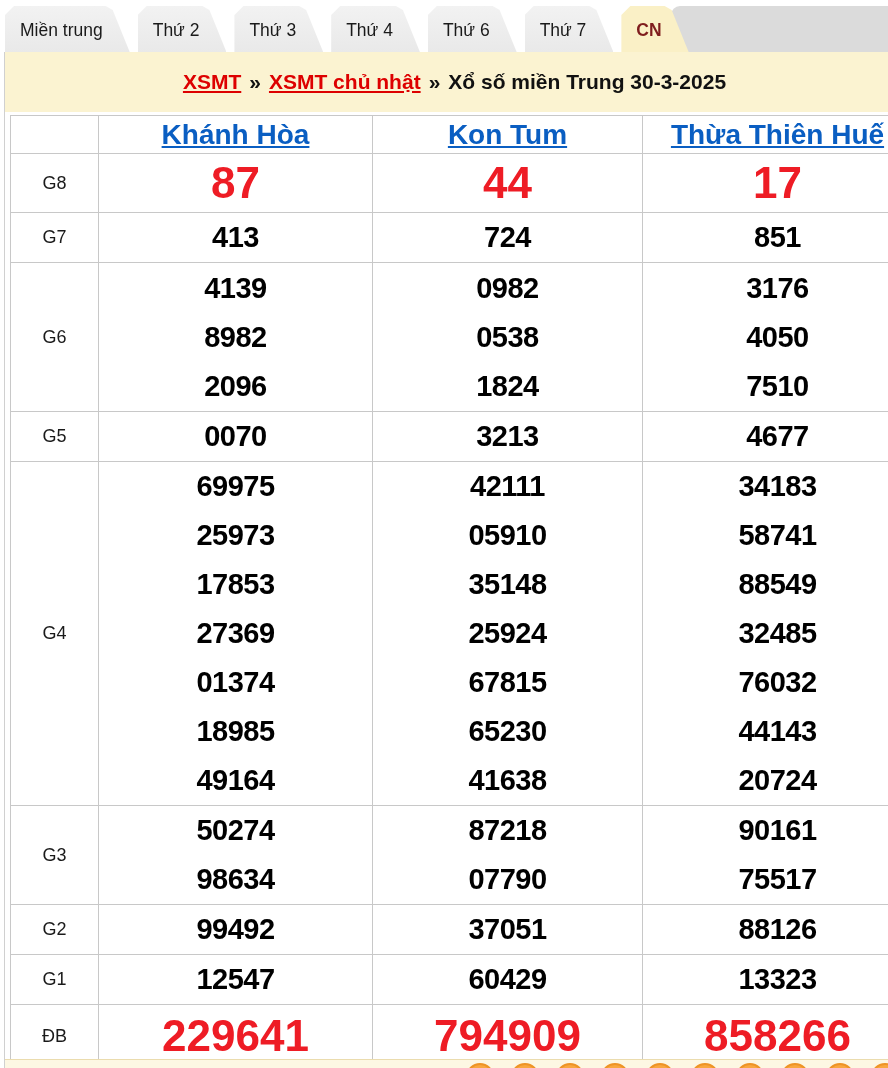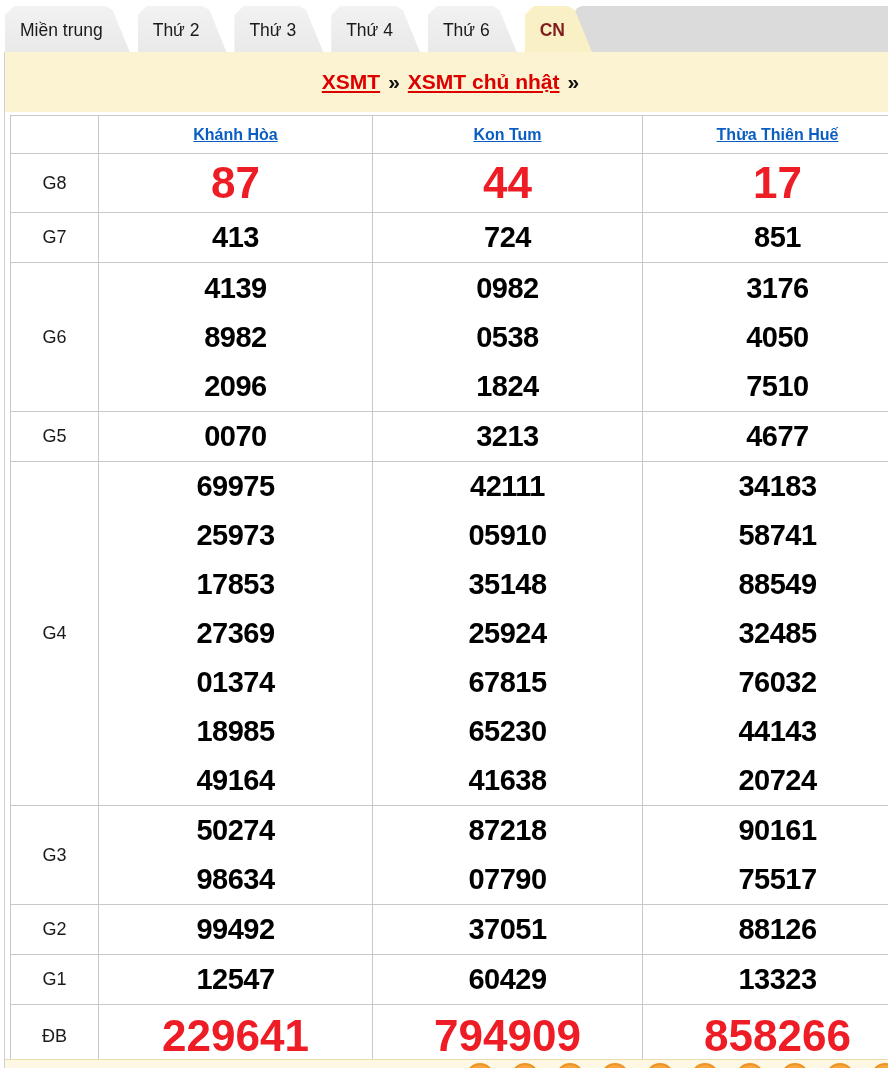--- a/index.html
+++ b/index.html
@@ -35,21 +35,21 @@
   .bc-sep{color:#111;margin:0 8px;}
   .bc-current{color:#111;}
   
   #results-table{
     border-collapse:collapse;table-layout:fixed;width:902px;
     margin:3px 0 0 10px;background:#fff;
   }
   #results-table td{border:1px solid var(--table-border);text-align:center;vertical-align:middle;background:#fff;}
   tr.alt td{background:var(--row-alt);}
   tr.header-row td{height:38px;}
-  .prov-link{color:var(--link-blue);font-weight:bold;font-size:16px;text-decoration:underline;cursor:pointer;}
+  .prov-link{color:var(--link-blue);font-weight:bold;font-size:28px;text-decoration:underline;cursor:pointer;}
   .prize-label{font-size:18px;color:#1a1a1a;font-weight:400;}
   .val{font-size:29px;font-weight:bold;color:#000;line-height:49px;letter-spacing:-0.5px;}
   tr.highlight .val{color:var(--accent-red);font-size:44px;line-height:1.2;letter-spacing:0;}
   
   tr.r0{height:59px;}  
   tr.r1{height:49px;}  
   tr.r2{height:149px;} 
   tr.r3{height:50px;}  
   tr.r4{height:343px;} 
   tr.r5{height:93px;}  
@@ -71,29 +71,31 @@
 </head>
 <body>
 
 <div id="tab-bar">
 
   <div class="tab">Miền trung</div>
     <div class="tab">Thứ 2</div>
     <div class="tab">Thứ 3</div>
     <div class="tab">Thứ 4</div>
     <div class="tab">Thứ 6</div>
+    <div class="tab">Thứ 7</div>
     <div class="tab active">CN</div>
     <div class="tab-filler"></div>
 </div>
 
 <div id="breadcrumb">
     <a class="bc-link">XSMT</a>
     <span class="bc-sep">»</span>
     <a class="bc-link">XSMT chủ nhật</a>
     <span class="bc-sep">»</span>
+    <span class="bc-current">Xổ số miền Trung 30-3-2025</span>
   </div>
 
 <table id="results-table">
   <colgroup>
     <col class="c-label">
       <col class="c-p1">
       <col class="c-p2">
       <col class="c-p3">
   </colgroup>
   <tbody id="results-body">

